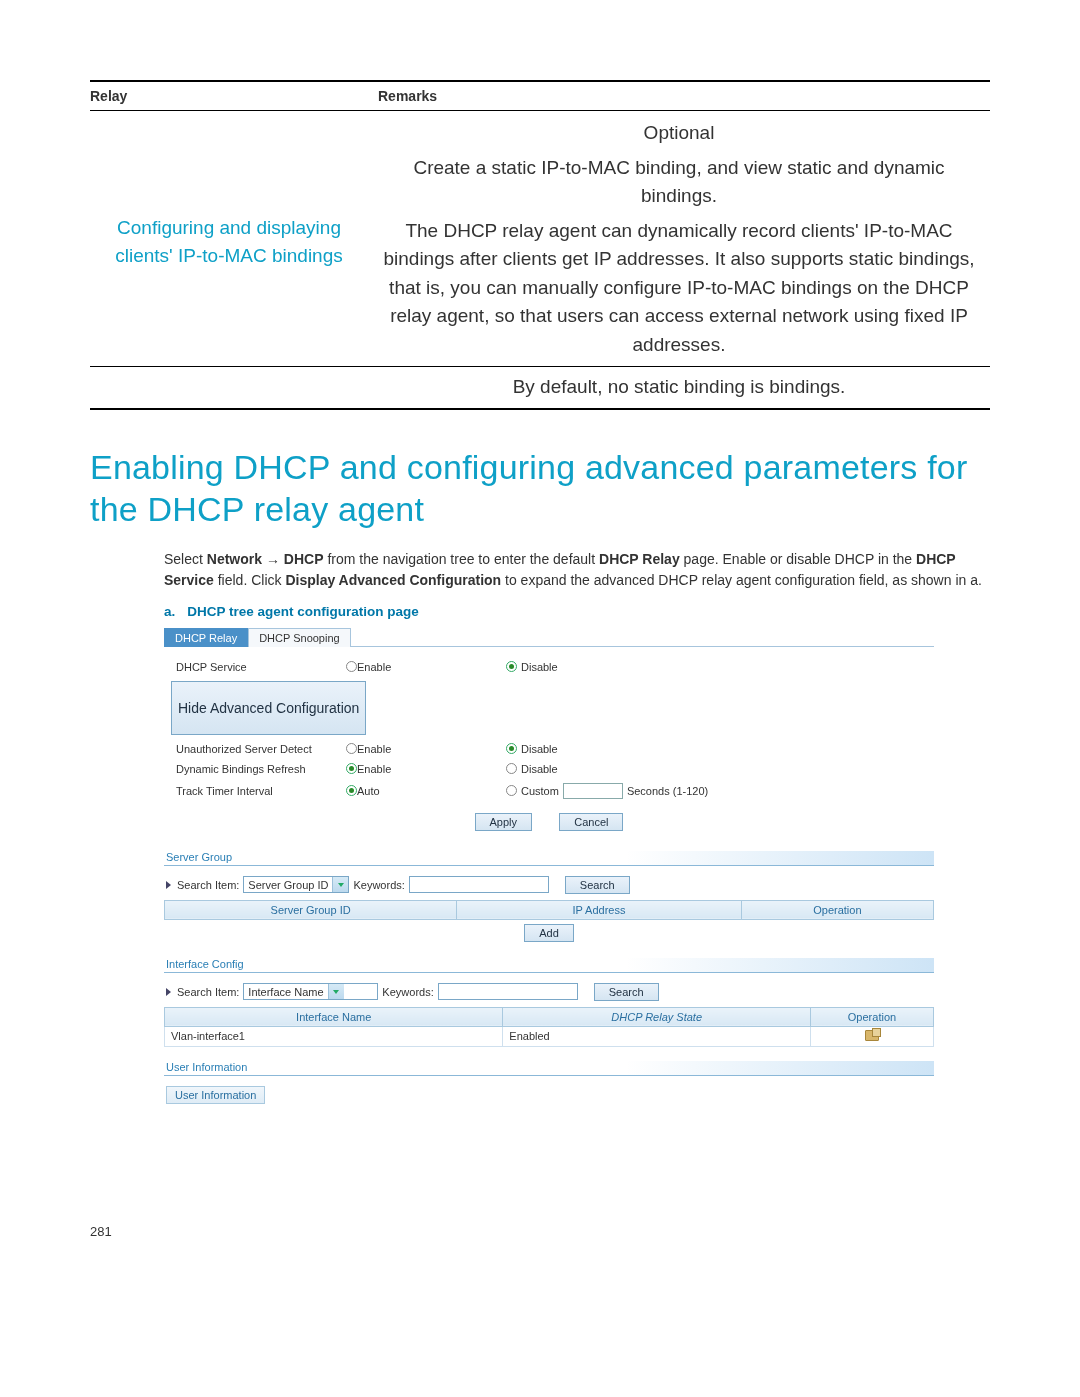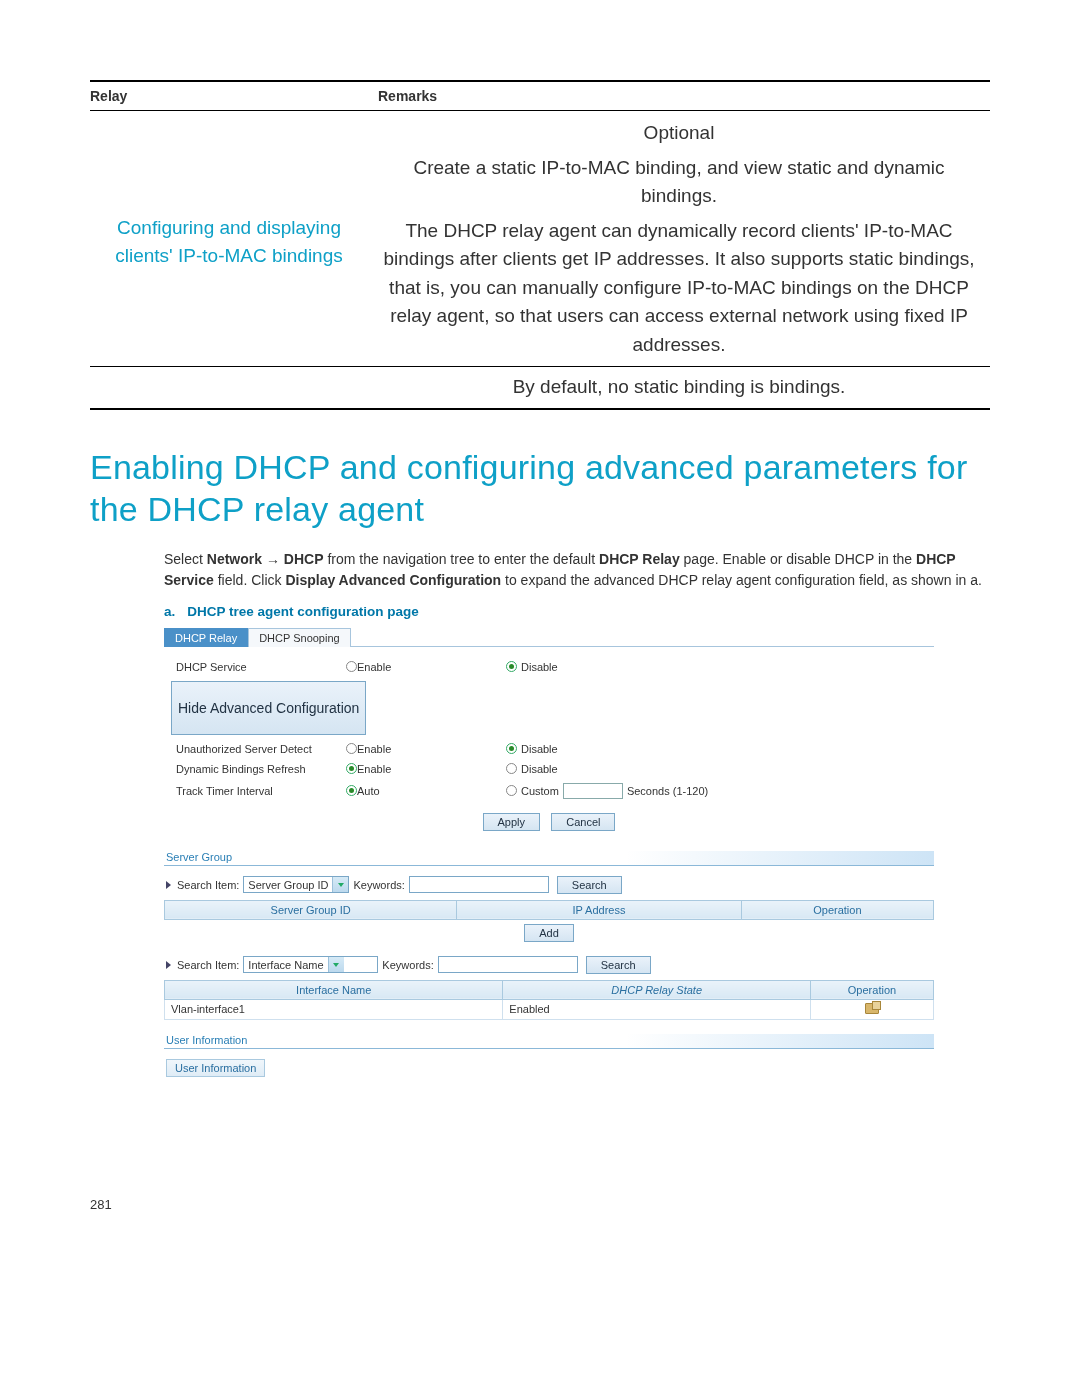--- a/index.html
+++ b/index.html
@@ -108,21 +108,21 @@
     display:inline-block; padding:18px 6px;
     border:1px solid #7aa7c7; background:linear-gradient(#eaf2fa,#d5e5f2);
     font-size:14px; color:#234; cursor:pointer;
   }
   .num-input {
     width:60px; height:16px; border:1px solid #8aa; background:#fff; display:inline-block;
   }
 
   .btn-row { text-align:center; padding:10px 0 14px 0; }
   .btn {
-    display:inline-block; padding:2px 14px; margin:0 4px;
+    display:inline-block; padding:2px 14px; margin:0 12px;
     border:1px solid #7aa7c7; background:linear-gradient(#eaf2fa,#d5e5f2);
     font-size:11px; color:#234; cursor:pointer;
   }
 
   .section-hdr {
     color:#2a7fb5; font-size:11px; border-bottom:1px solid #8bb8d8;
     padding:0 0 2px 2px; margin:6px 0 6px 0;
     background: linear-gradient(to right, rgba(200,225,245,0) 60%, rgba(200,225,245,0.9));
   }
 
@@ -294,20 +294,21 @@
           <th style="width:37%;">IP Address</th>
           <th>Operation</th>
         </tr>
       </thead>
     </table>
     <div class="sub-btn-row">
       <span class="btn">Add</span>
     </div>
 
     
+    <div class="section-hdr">Interface Config</div>
     <div class="search-row">
       <span class="tri"></span>
       <span>Search Item:</span>
       <span class="select-box" style="width:135px;">
           <span>Interface Name</span>
           <span class="dd"></span>
         </span>
       <span>Keywords:</span>
       <span class="text-input"></span>
       <span class="btn">Search</span>

